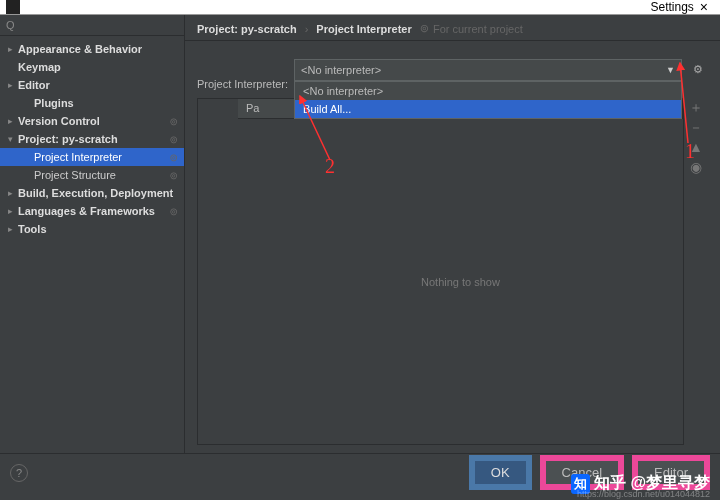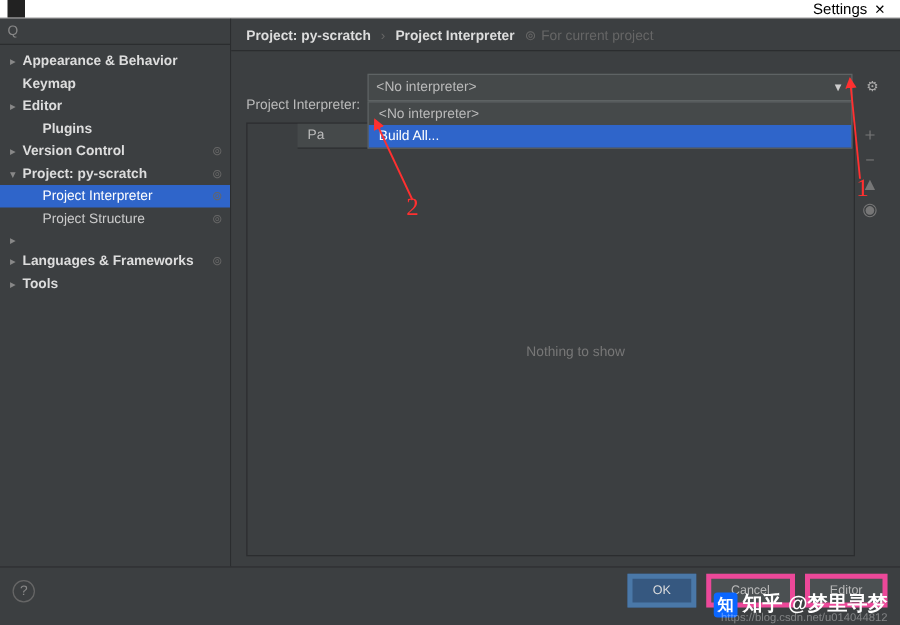--- a/index.html
+++ b/index.html
@@ -40,21 +40,21 @@
   .table-area { flex: 1; display: flex; margin: 0 12px 8px 12px; position: relative; }
   .table-main { flex: 1; background: #3c3f41; border: 1px solid #2b2d2f; display: flex; flex-direction: column; padding-left: 40px; }
   .thead { background: #45494a; border-bottom: 1px solid #2b2d2f; display: flex; height: 20px; }
   .thead .th { padding: 3px 8px; color: #bbb; border-right: 1px solid #2b2d2f; }
   .tbody { flex: 1; display: flex; align-items: center; justify-content: center; color: #777; }
   .toolbar { width: 24px; display: flex; flex-direction: column; align-items: center; padding-top: 2px; gap: 6px; }
   .toolbar .tb { color: #777; cursor: pointer; font-size: 14px; line-height: 1; }
   .footer { height: 38px; border-top: 1px solid #2b2d2f; display: flex; align-items: center; justify-content: space-between; padding: 0 10px; }
   .help { width: 18px; height: 18px; border: 1px solid #666; border-radius: 50%; display: flex; align-items: center; justify-content: center; color: #888; cursor: pointer; font-size: 11px; }
   .btns { display: flex; gap: 8px; }
-  .btn { background: #4b5052; border: 4px solid #ec4899; color: #bbb; padding: 4px 16px; cursor: pointer; font-size: 10px; }
+  .btn { background: #4b5052; border: 6px solid #ec4899; color: #bbb; padding: 4px 16px; cursor: pointer; font-size: 13px; }
   .btn.primary { background: #365880; border-color: #4a78a8; color: #ddd; }
   .anno { position: absolute; color: #ff3030; font-size: 20px; font-family: serif; pointer-events: none; z-index: 50; }
   .arrow-svg { position: absolute; pointer-events: none; z-index: 49; }
   .watermark { position: absolute; bottom: 6px; right: 10px; color: #fff; font-size: 16px; font-weight: bold; z-index: 60; display: flex; align-items: center; gap: 4px; }
   .watermark .zh { background: #0a66ff; color:#fff; padding:1px 3px; border-radius:3px; font-size:13px; }
   .wm-url { position: absolute; bottom: 1px; right: 10px; color: rgba(255,255,255,0.35); font-size: 9px; z-index: 60; }
 </style>
 </head>
 <body>
 
@@ -102,20 +102,21 @@
           <span class="lbl">Project Interpreter</span>
           <span class="badge">⊚</span>
         </div>
         <div class="tree-item child">
           <span class="arrow"></span>
           <span class="lbl">Project Structure</span>
           <span class="badge">⊚</span>
         </div>
         <div class="tree-item bold">
           <span class="arrow">▸</span>
+          <span class="lbl">Build, Execution, Deployment</span>
         </div>
         <div class="tree-item bold">
           <span class="arrow">▸</span>
           <span class="lbl">Languages &amp; Frameworks</span>
           <span class="badge">⊚</span>
         </div>
         <div class="tree-item bold">
           <span class="arrow">▸</span>
           <span class="lbl">Tools</span>
         </div>

